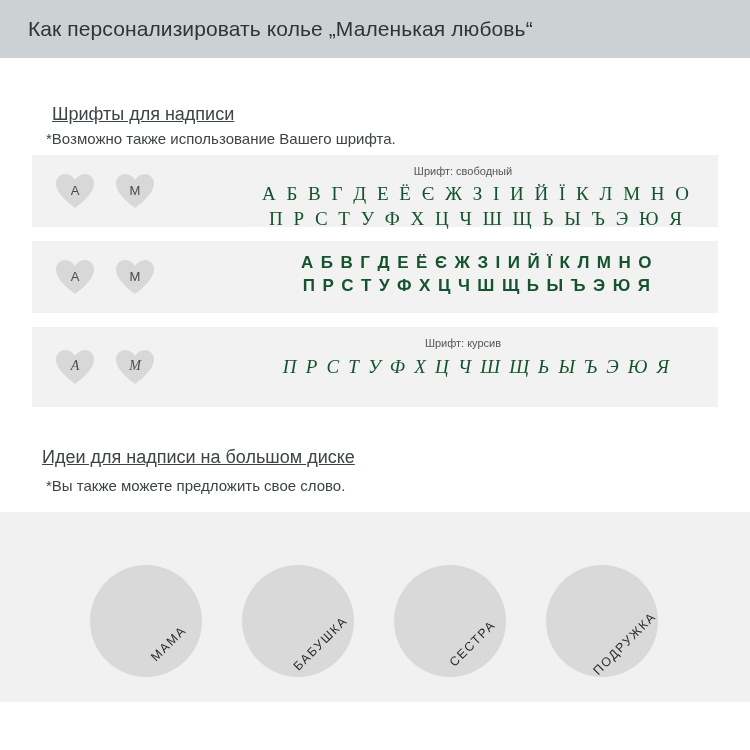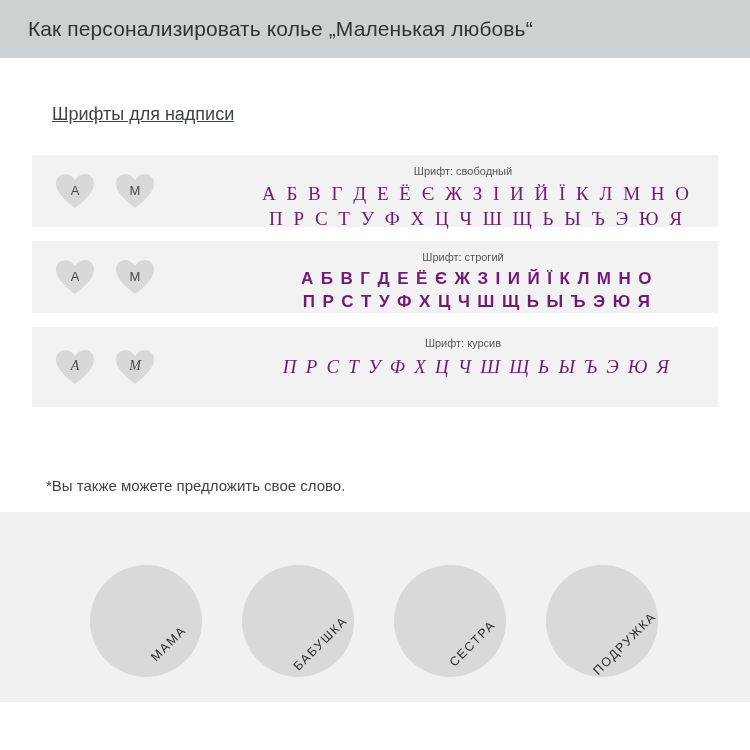--- a/index.html
+++ b/index.html
@@ -115,21 +115,21 @@
     top: 10px;
     right: 10px;
     text-align: center;
   }
   .alpha-label {
     font-size: 11px;
     color: #555;
     margin-bottom: 4px;
   }
   .alpha-line {
-    color: #701a75;
+    color: #14532d;
     white-space: nowrap;
     margin-left: 28px;
   }
 
   
   .f-free .alpha-line {
     font-family: "Liberation Serif", serif;
     font-size: 19px;
     letter-spacing: 3.0px;
     line-height: 25px;
@@ -210,20 +210,21 @@
 </head>
 <body>
 
 <div class="page">
 
   <div class="header">
     <div class="header-title">Как персонализировать колье „Маленькая любовь“</div>
   </div>
 
   <div class="section-title fonts-heading">Шрифты для надписи</div>
+  <div class="section-note fonts-note">*Возможно также использование Вашего шрифта.</div>
 
   <div class="font-row r1 f-free">
     <div class="hearts">
       <div class="heart">
         <svg width="42" height="38" viewBox="0 0 42 38" aria-hidden="true">
           <path d="M21 36 C6 25 2 17 2 11.5 C2 5.8 6.4 2 11.2 2 C15 2 18.6 4.3 21 8 C23.4 4.3 27 2 30.8 2 C35.6 2 40 5.8 40 11.5 C40 17 36 25 21 36 Z" fill="#d8d8d8"></path>
         </svg>
         <span class="heart-letter">A</span>
       </div>
       <div class="heart">
@@ -249,21 +250,20 @@
         <span class="heart-letter">A</span>
       </div>
       <div class="heart">
         <svg width="42" height="38" viewBox="0 0 42 38" aria-hidden="true">
           <path d="M21 36 C6 25 2 17 2 11.5 C2 5.8 6.4 2 11.2 2 C15 2 18.6 4.3 21 8 C23.4 4.3 27 2 30.8 2 C35.6 2 40 5.8 40 11.5 C40 17 36 25 21 36 Z" fill="#d8d8d8"></path>
         </svg>
         <span class="heart-letter">M</span>
       </div>
     </div>
     <div class="alpha-block">
-      <div class="alpha-label">Шрифт: строгий</div>
       <div class="alpha-line">А Б В Г Д Е Ё Є Ж З І И Й Ї К Л М Н О</div>
       <div class="alpha-line">П Р С Т У Ф Х Ц Ч Ш Щ Ь Ы Ъ Э Ю Я</div>
     </div>
   </div>
 
   <div class="font-row r3 f-cursive">
     <div class="hearts">
       <div class="heart">
         <svg width="42" height="38" viewBox="0 0 42 38" aria-hidden="true">
           <path d="M21 36 C6 25 2 17 2 11.5 C2 5.8 6.4 2 11.2 2 C15 2 18.6 4.3 21 8 C23.4 4.3 27 2 30.8 2 C35.6 2 40 5.8 40 11.5 C40 17 36 25 21 36 Z" fill="#d8d8d8"></path>
@@ -276,20 +276,21 @@
         </svg>
         <span class="heart-letter script">M</span>
       </div>
     </div>
     <div class="alpha-block">
       <div class="alpha-label">Шрифт: курсив</div>
       <div class="alpha-line">П Р С Т У Ф Х Ц Ч Ш Щ Ь Ы Ъ Э Ю Я</div>
     </div>
   </div>
 
+  <div class="section-title ideas-heading">Идеи для надписи на большом диске</div>
   <div class="section-note ideas-note">*Вы также можете предложить свое слово.</div>
 
   <div class="disc-band"></div>
 
   <div class="disc d1">
     <span class="disc-label">МАМА</span>
   </div>
   <div class="disc d2">
     <span class="disc-label">БАБУШКА</span>
   </div>

